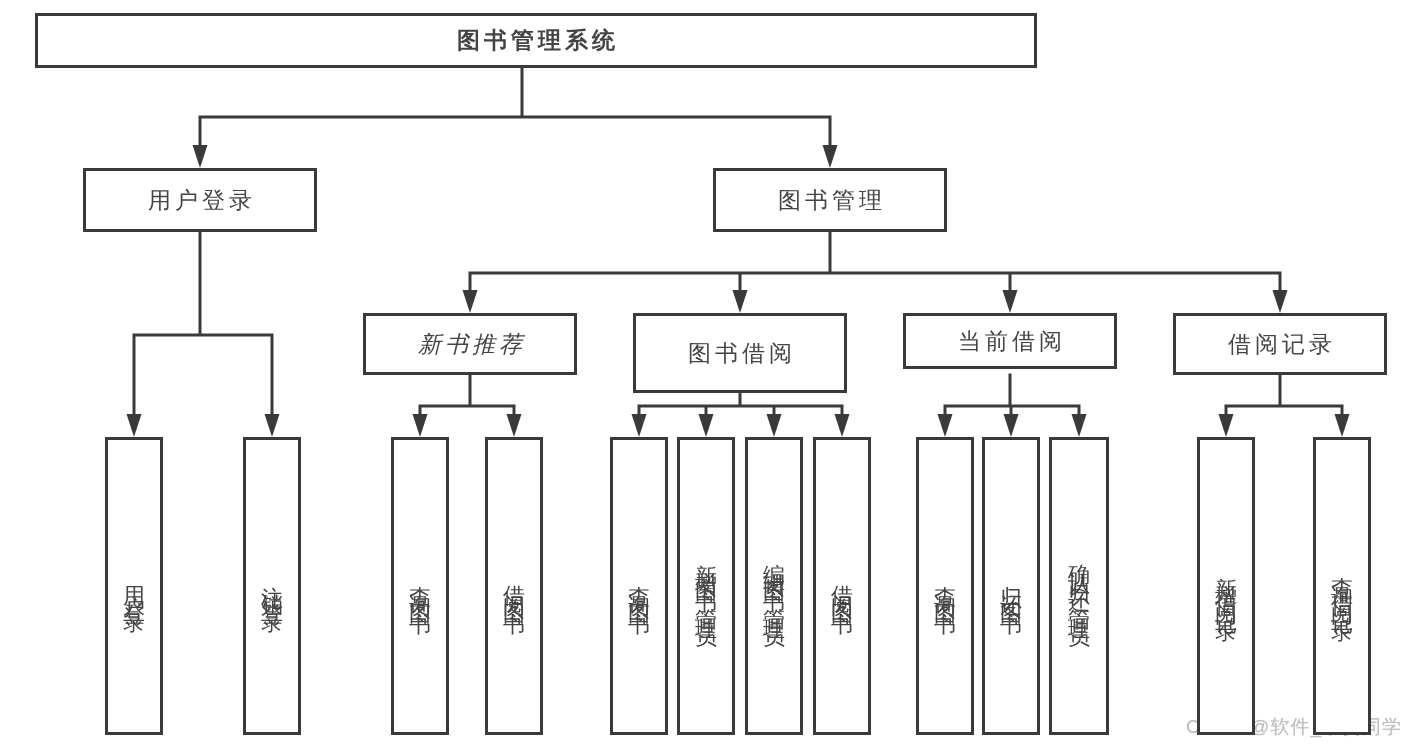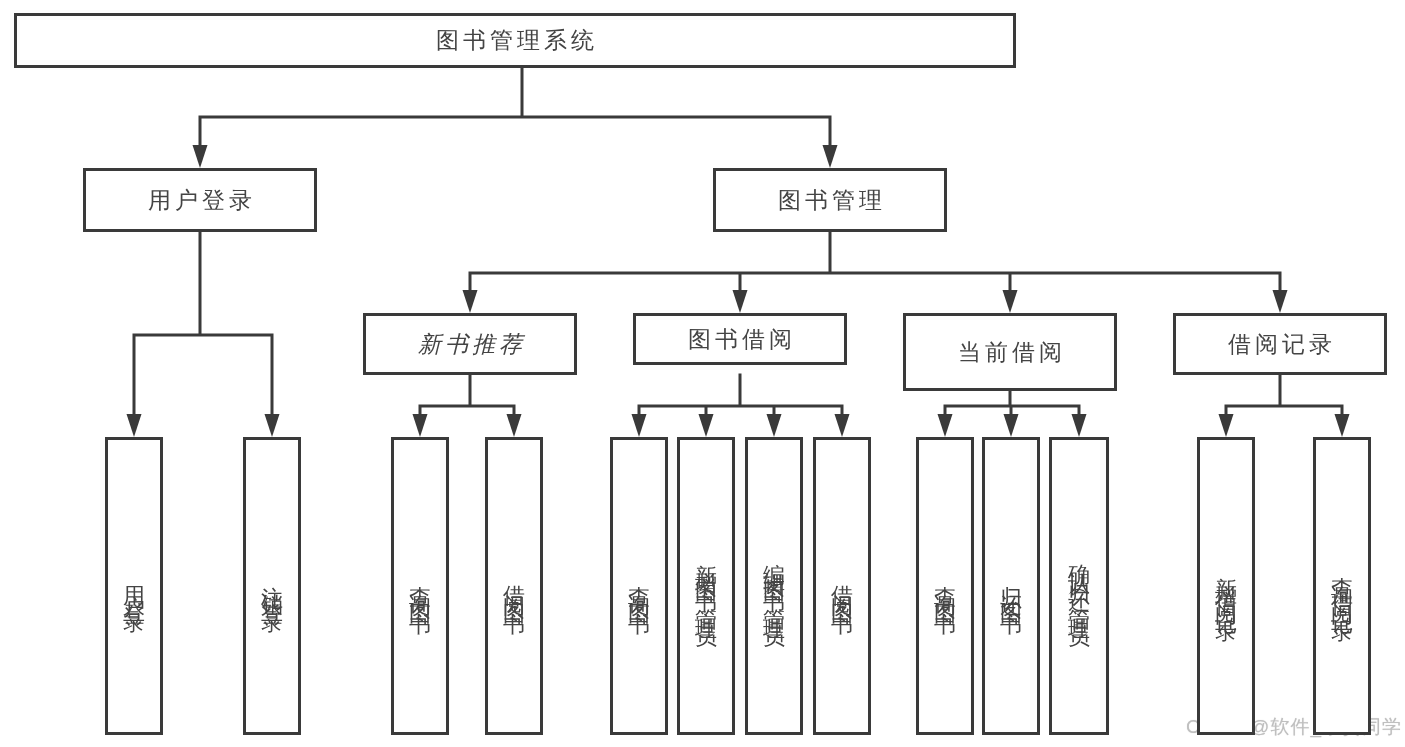--- a/index.html
+++ b/index.html
@@ -49,36 +49,36 @@
       <polygon points="766.5,414 781.5,414 774,437" fill="#3a3a3a"></polygon>
       <polygon points="834.5,414 849.5,414 842,437" fill="#3a3a3a"></polygon>
       <polygon points="937.5,414 952.5,414 945,437" fill="#3a3a3a"></polygon>
       <polygon points="1003.5,414 1018.5,414 1011,437" fill="#3a3a3a"></polygon>
       <polygon points="1071.5,414 1086.5,414 1079,437" fill="#3a3a3a"></polygon>
       <polygon points="1218.5,414 1233.5,414 1226,437" fill="#3a3a3a"></polygon>
       <polygon points="1334.5,414 1349.5,414 1342,437" fill="#3a3a3a"></polygon>
     </svg>
 
   <div class="watermark">CSDN @软件_小贺同学</div>
-<div class="node h" style="left: 14px; top: 13px; width: 1002px; height: 55px;">
+<div class="node h" style="left: 35px; top: 13px; width: 1002px; height: 55px; font-weight: bold;">
       <span class="label">图书管理系统</span>
     </div>
     <div class="node h" style="left: 83px; top: 168px; width: 234px; height: 64px;">
       <span class="label">用户登录</span>
     </div>
     <div class="node h" style="left: 713px; top: 168px; width: 234px; height: 64px; text-align: right;">
       <span class="label">图书管理</span>
     </div>
     <div class="node h" style="left: 363px; top: 313px; width: 214px; height: 62px; font-style: italic;">
       <span class="label">新书推荐</span>
     </div>
-    <div class="node h" style="left: 633px; top: 313px; width: 214px; height: 52px;">
+    <div class="node h" style="left: 633px; top: 313px; width: 214px; height: 80px;">
       <span class="label">图书借阅</span>
     </div>
-    <div class="node h" style="left: 903px; top: 313px; width: 214px; height: 78px;">
+    <div class="node h" style="left: 903px; top: 313px; width: 214px; height: 56px;">
       <span class="label">当前借阅</span>
     </div>
     <div class="node h" style="left: 1173px; top: 313px; width: 214px; height: 62px;">
       <span class="label">借阅记录</span>
     </div>
     <div class="node v" style="left: 105px; top: 437px; width: 58px; height: 298px;">
       <span class="label">用户登录</span>
     </div>
     <div class="node v" style="left: 243px; top: 437px; width: 58px; height: 298px;">
       <span class="label">注销登录</span>

